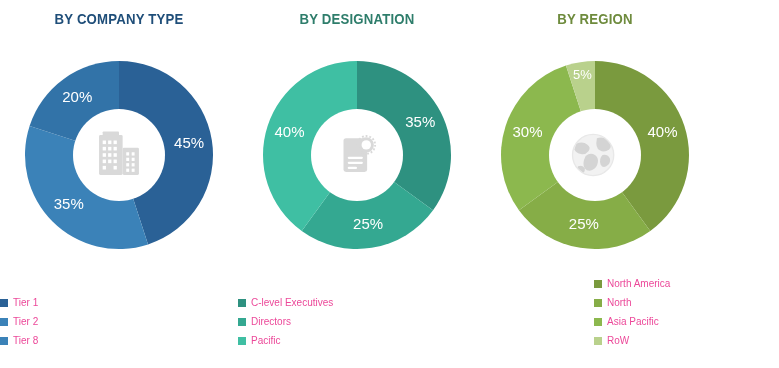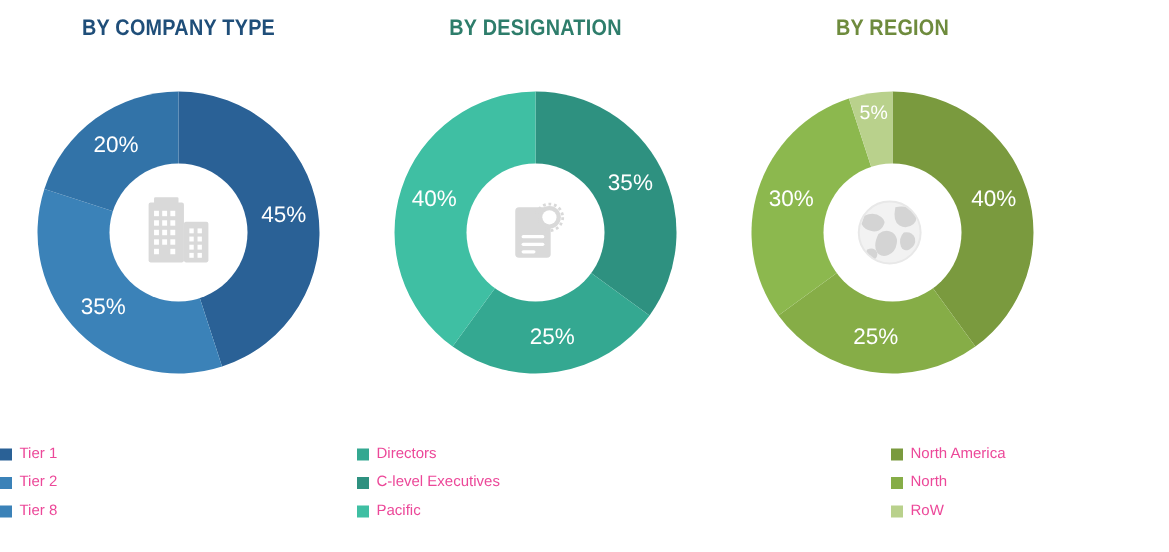--- a/index.html
+++ b/index.html
@@ -203,26 +203,26 @@
             <circle cx="43" cy="20" r="9"></circle>
             <circle cx="43" cy="20" r="10.5" fill="none" stroke="#d9d9d9" stroke-width="2.2" stroke-dasharray="2.2 2.2"></circle>
           </g>
           <circle cx="43" cy="20" r="5.6" fill="#ffffff"></circle>
         </svg>
       </div>
     </div>
 
     <div class="legend" id="legend-1">
         <div class="legend-row">
+          <span class="legend-swatch" style="background: rgb(46, 145, 128);"></span>
+          <span class="legend-text">C-level Executives</span>
+        </div>
+        <div class="legend-row">
           <span class="legend-swatch" style="background: rgb(52, 168, 145);"></span>
           <span class="legend-text">Directors</span>
-        </div>
-        <div class="legend-row">
-          <span class="legend-swatch" style="background: rgb(46, 145, 128);"></span>
-          <span class="legend-text">C-level Executives</span>
         </div>
         <div class="legend-row">
           <span class="legend-swatch" style="background: rgb(63, 191, 163);"></span>
           <span class="legend-text">Pacific</span>
         </div>
       </div>
   </div>
 
   <div class="panel p3">
     <div class="panel-title" style="color: rgb(110, 139, 61);">BY REGION</div>
@@ -266,19 +266,23 @@
     <div class="legend" id="legend-2">
         <div class="legend-row">
           <span class="legend-swatch" style="background: rgb(122, 154, 62);"></span>
           <span class="legend-text">North America</span>
         </div>
         <div class="legend-row">
           <span class="legend-swatch" style="background: rgb(134, 173, 71);"></span>
           <span class="legend-text">North</span>
         </div>
         <div class="legend-row">
+          <span class="legend-swatch" style="background: rgb(140, 184, 78);"></span>
+          <span class="legend-text">Asia Pacific</span>
+        </div>
+        <div class="legend-row">
           <span class="legend-swatch" style="background: rgb(185, 209, 140);"></span>
           <span class="legend-text">RoW</span>
         </div>
       </div>
   </div>
 
 </div>
 
 </body></html>

